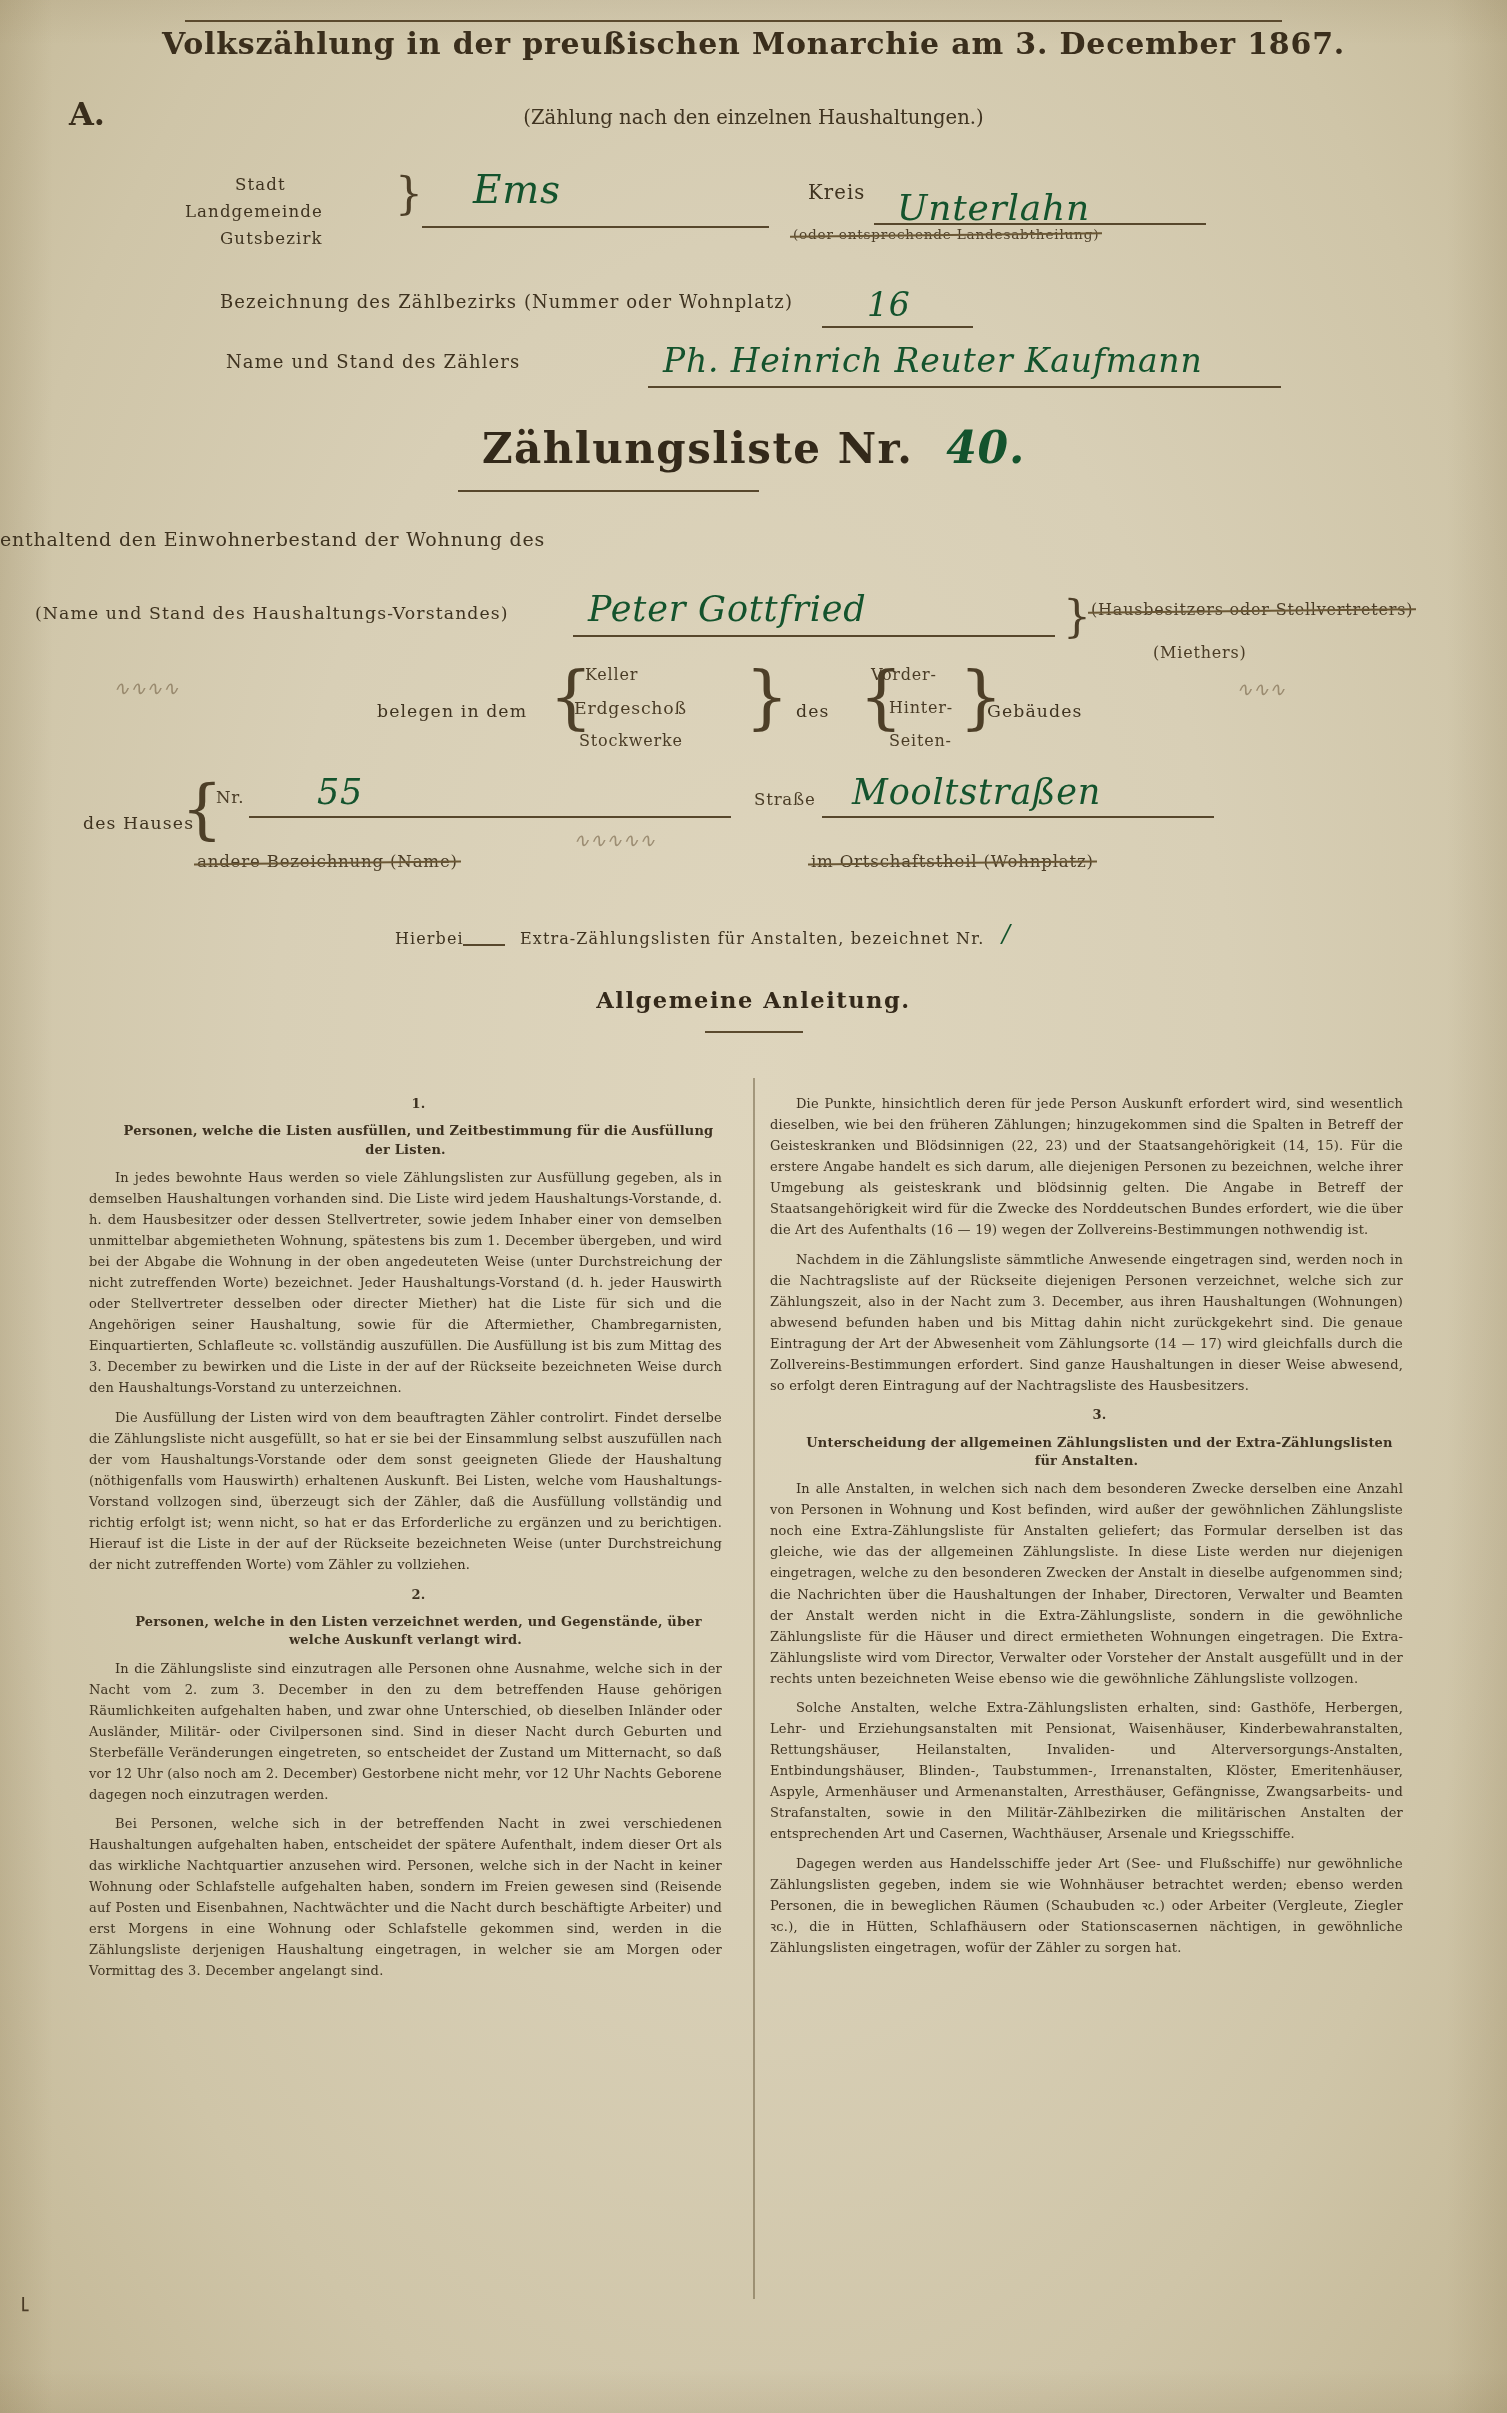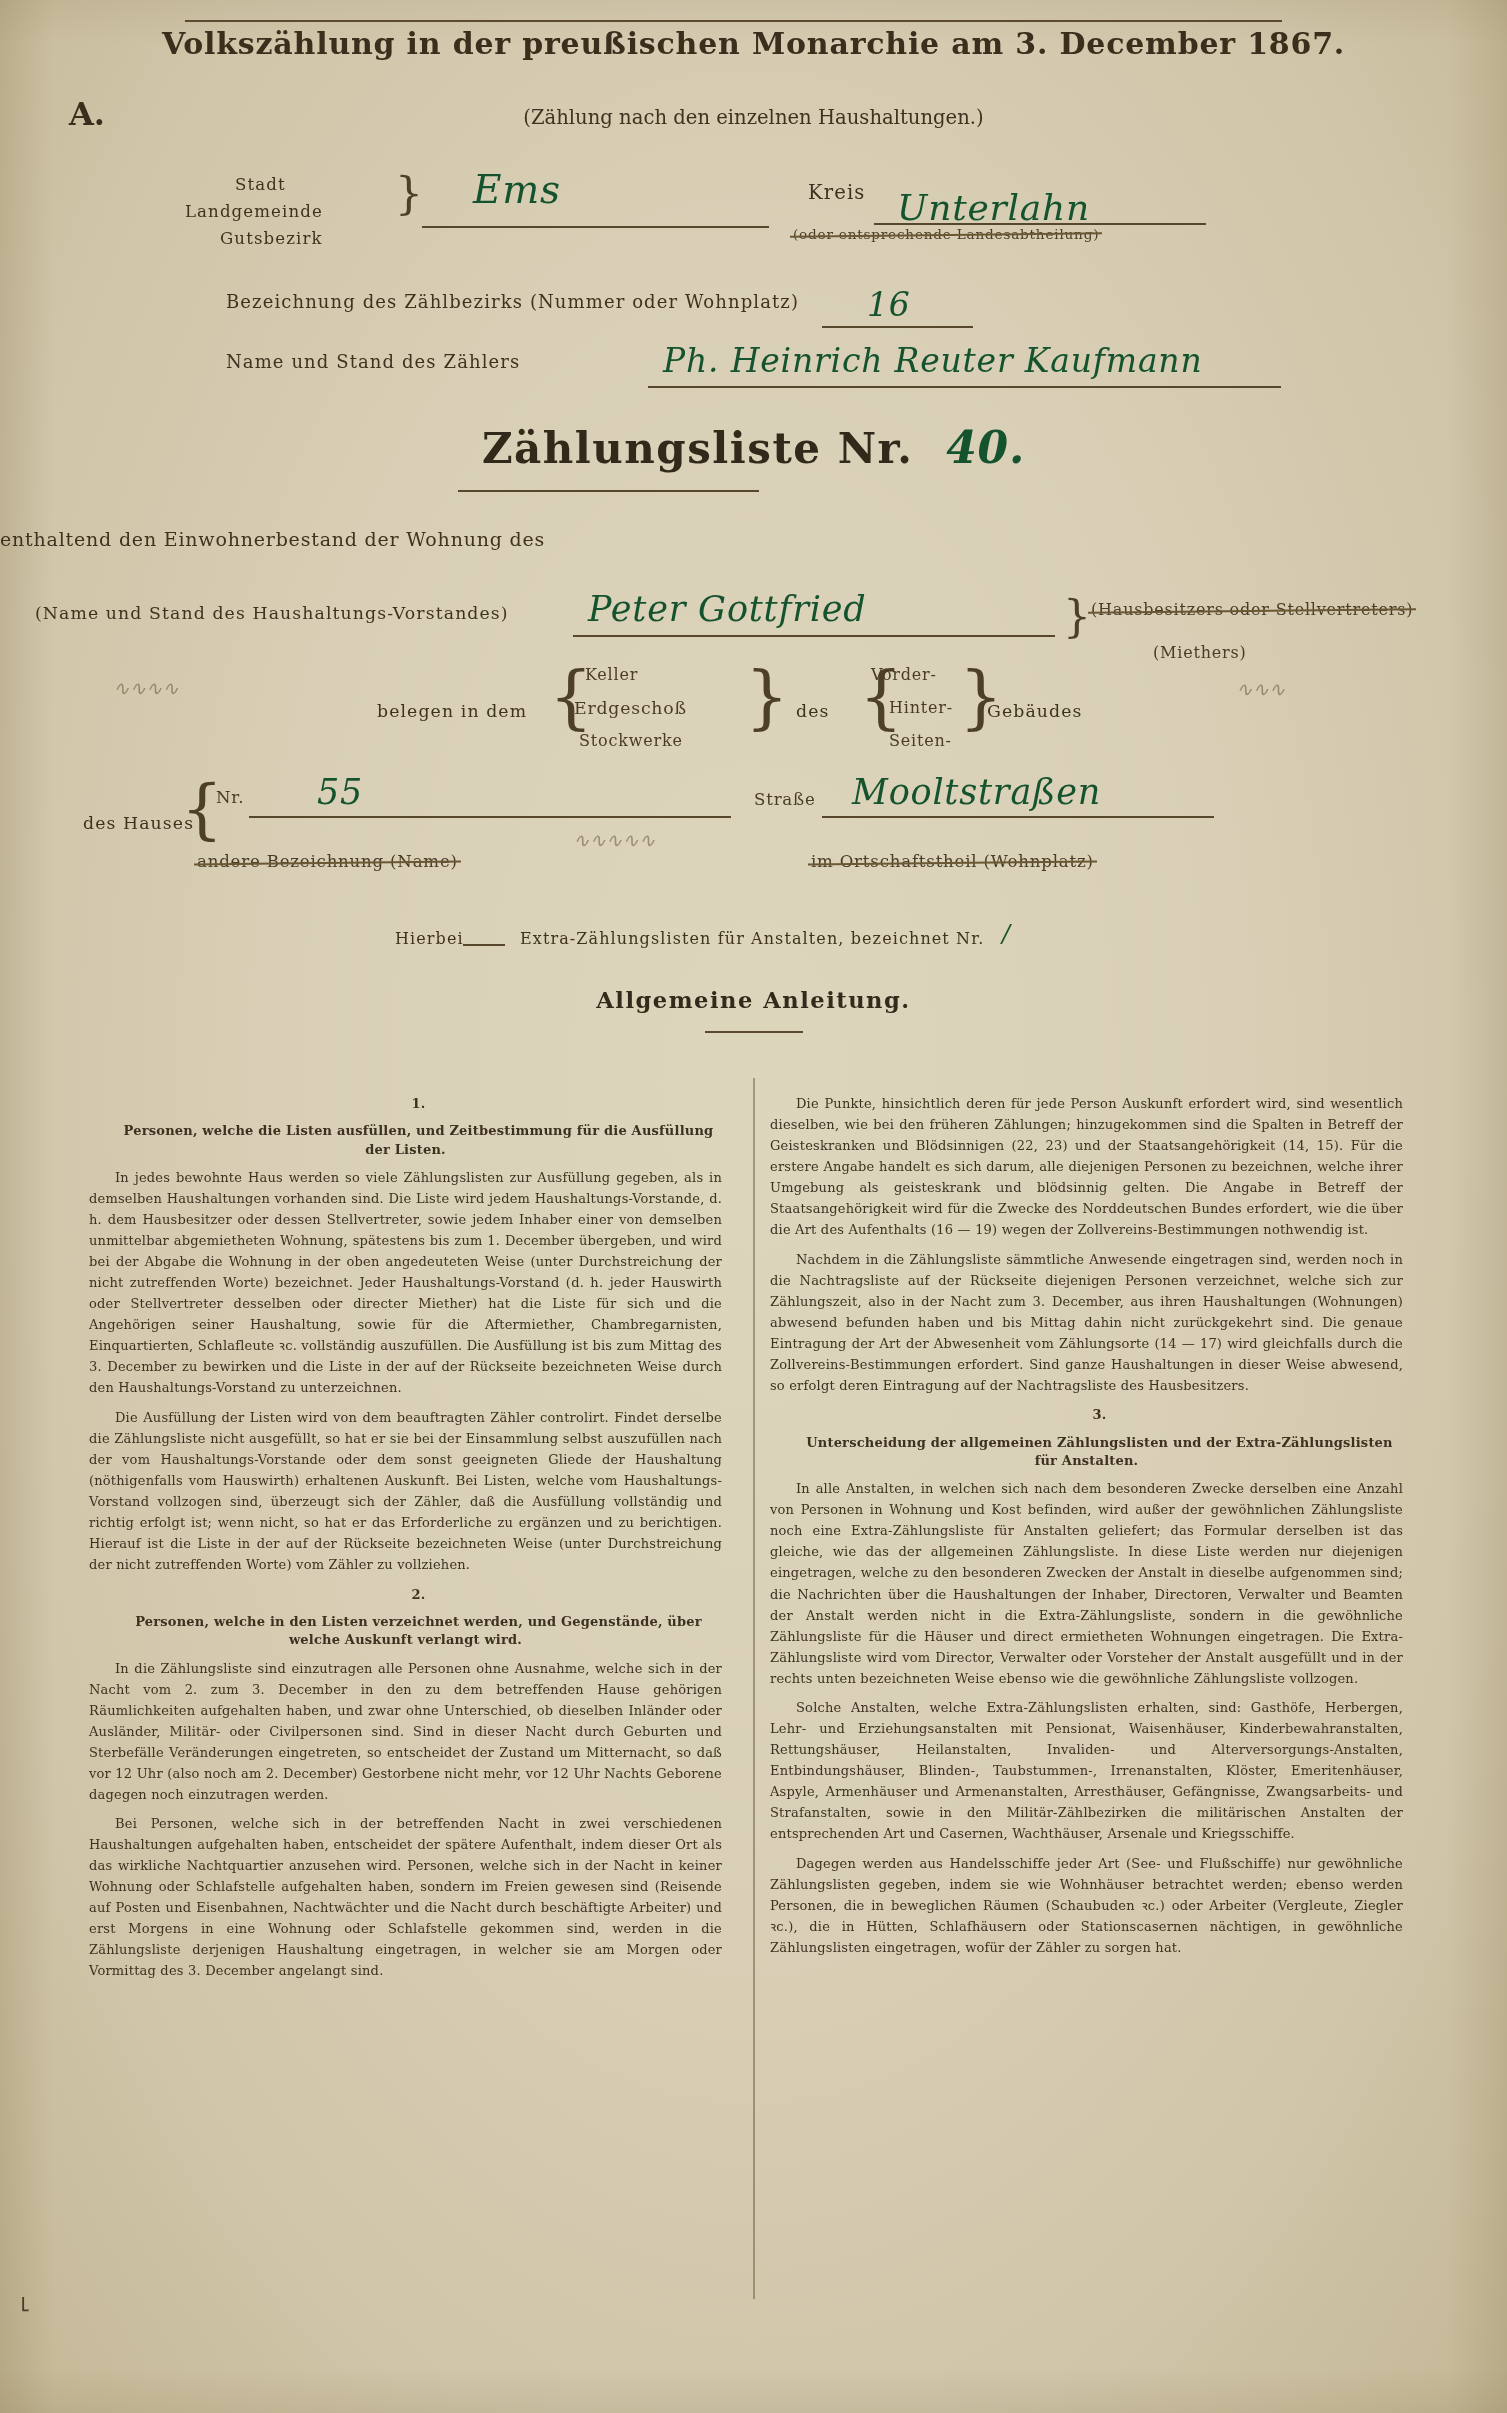--- a/index.html
+++ b/index.html
@@ -115,21 +115,21 @@
   <div class="lbl" style="left:220px;top:229px;">Gutsbezirk</div>
   <div class="brace" style="left:395px;top:172px;">}</div>
   <div class="ul" style="left:422px;top:226px;width:347px;"></div>
   <div class="hand" style="position:absolute;left:473px;top:167px;font-size:39px;">Ems</div>
 
   <div class="lbl" style="left:808px;top:181px;font-size:19.6px;">Kreis</div>
   <div class="ul" style="left:874px;top:223px;width:332px;"></div>
   <div class="hand" style="position:absolute;left:897px;top:167px;font-size:36px;margin-top:20px;">Unterlahn</div>
   <div class="lblsm strike" style="left:793px;top:226px;">(oder entsprechende Landesabtheilung)</div>
 
-  <div class="lbl" style="left:226px;top:291px;font-size:18px;">Bezeichnung des Zählbezirks (Nummer oder Wohnplatz)</div>
+  <div class="lbl" style="left:220px;top:291px;font-size:18px;">Bezeichnung des Zählbezirks (Nummer oder Wohnplatz)</div>
   <div class="ul" style="left:822px;top:326px;width:151px;"></div>
   <div class="hand" style="position:absolute;left:867px;top:285px;font-size:33px;">16</div>
 
   <div class="lbl" style="left:226px;top:351px;font-size:18px;">Name und Stand des Zählers</div>
   <div class="ul" style="left:648px;top:386px;width:633px;"></div>
   <div class="hand" style="position:absolute;left:663px;top:341px;font-size:33px;">Ph. Heinrich Reuter Kaufmann</div>
 
   <div class="zl">
     <span>Zählungsliste Nr.</span>
     <span class="hand" style="font-size:44px;font-weight:bold;margin-left:16.6px;">40.</span>

